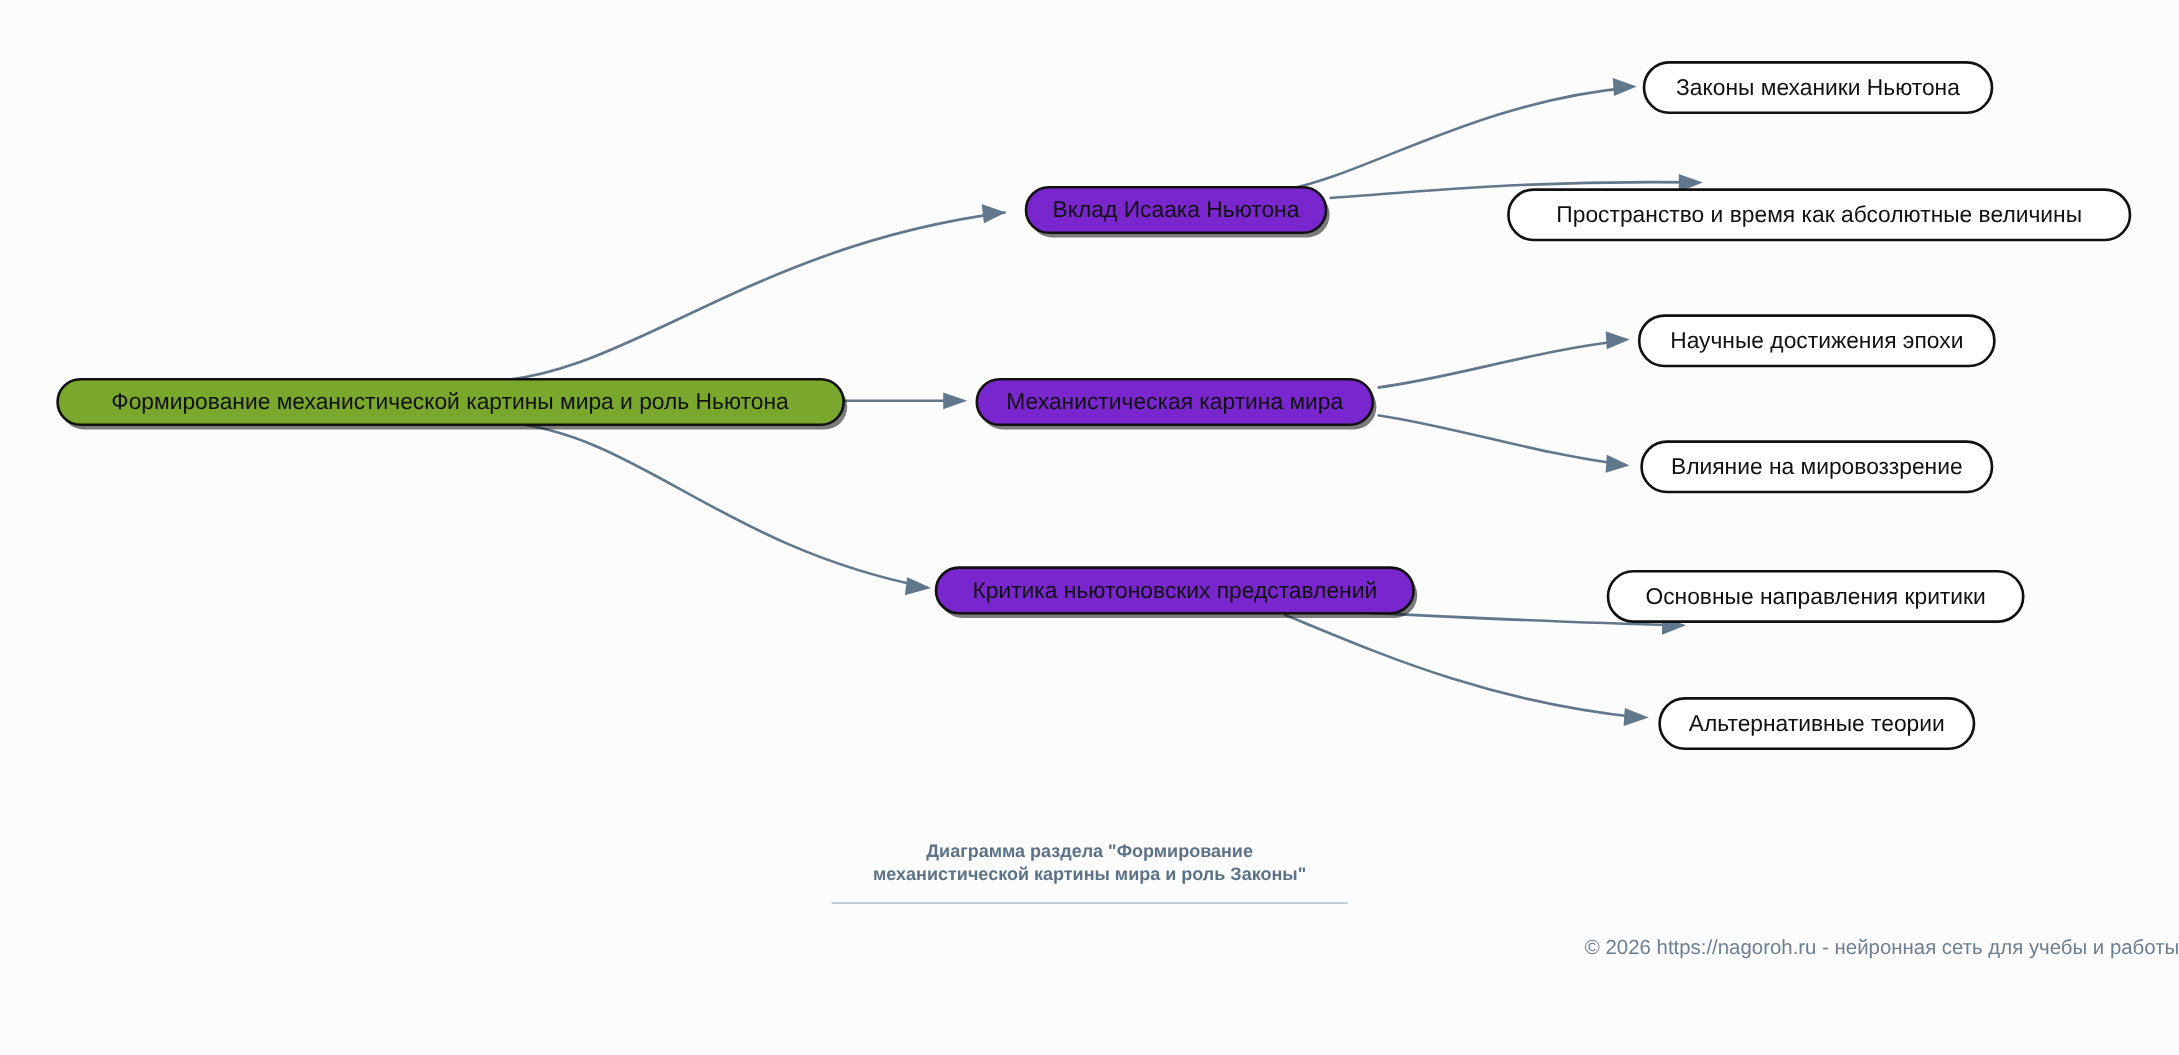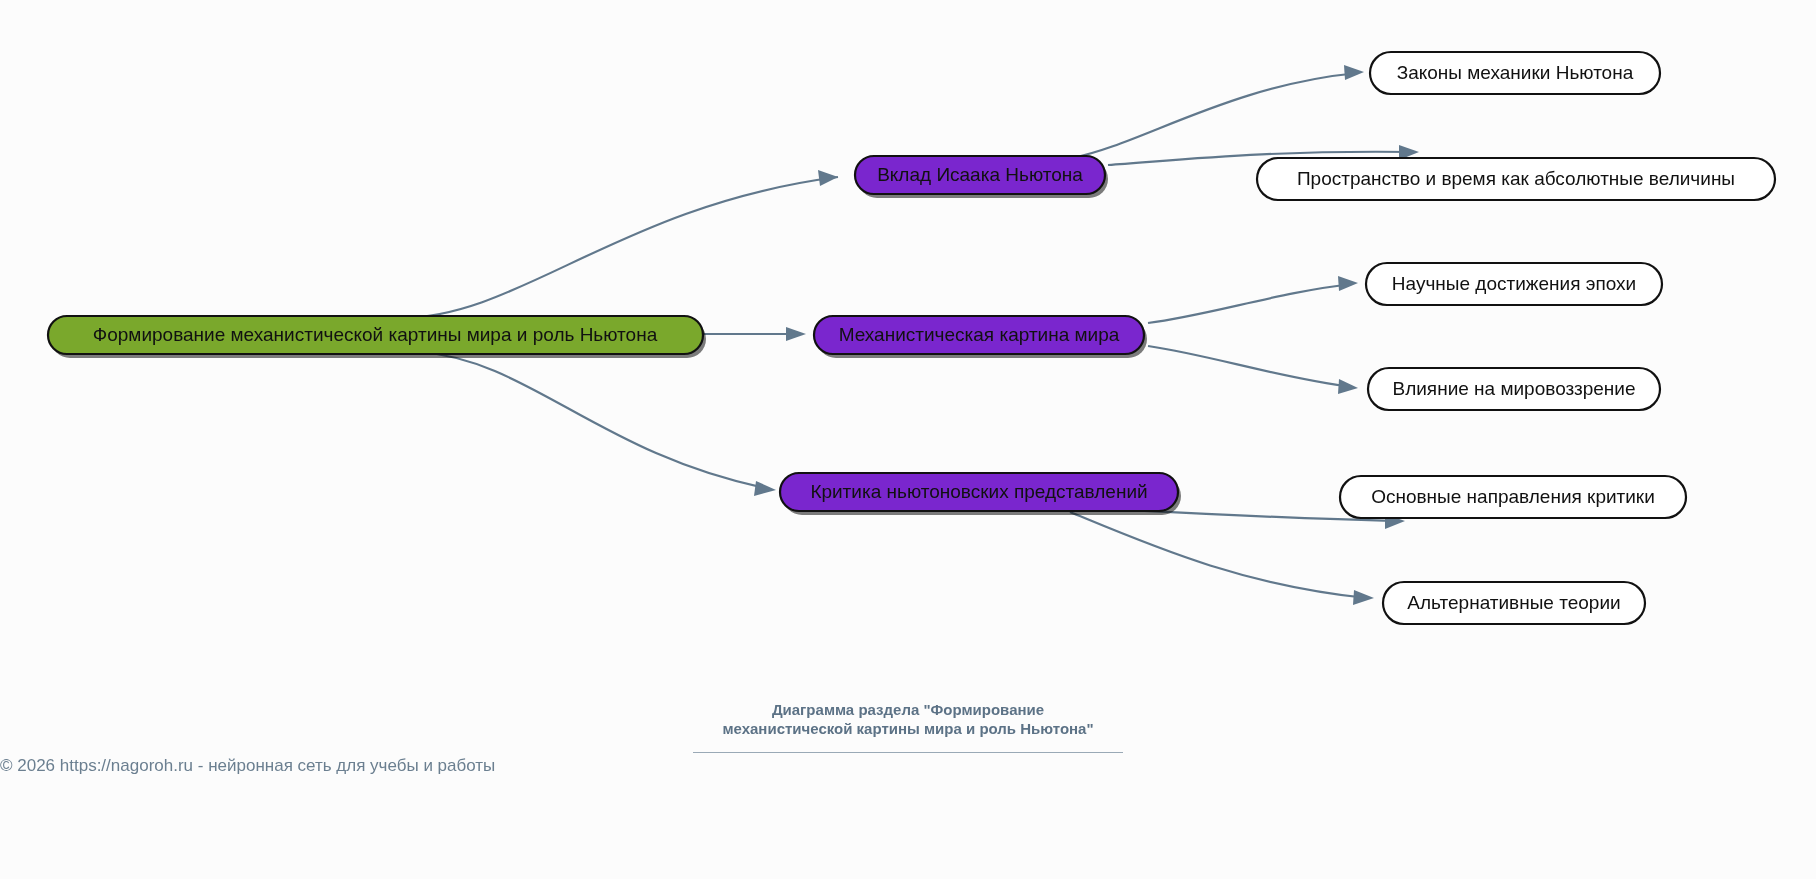--- a/index.html
+++ b/index.html
@@ -76,23 +76,23 @@
   }
   .caption-rule {
     width: 430px;
     height: 1px;
     background: #9aa9b6;
     margin: 14px auto 0 auto;
   }
   .footer-note {
     position: absolute;
     left: 0;
-    top: 756px;
-    width: 1816px;
-    text-align: left;
+    top: 780px;
+    width: 1816px;
+    text-align: right;
     font-family: "Liberation Sans", "DejaVu Sans", sans-serif;
     font-size: 17px;
     color: #6b7f90;
   }
 </style>
 </head>
 <body style="background: rgb(252, 252, 252);">
 
 <div id="diagram-root">
 
@@ -201,20 +201,20 @@
         <rect class="node-shape leaf-shape" x="1383" y="582" width="262" height="42" rx="21" ry="21"></rect>
         <text class="node-label" x="1514" y="604">Альтернативные теории</text>
       </g>
 
     </g>
   </svg>
 
   <div class="caption-block">
     <div class="caption-title">
       <div>Диаграмма раздела "Формирование</div>
-      <div>механистической картины мира и роль Ньютона"</div>
+      <div>механистической картины мира и роль Законы"</div>
     </div>
     <div class="caption-rule"></div>
   </div>
 
   <div class="footer-note">© 2026 https://nagoroh.ru - нейронная сеть для учебы и работы</div>
 
 </div>
 
 </body></html>

